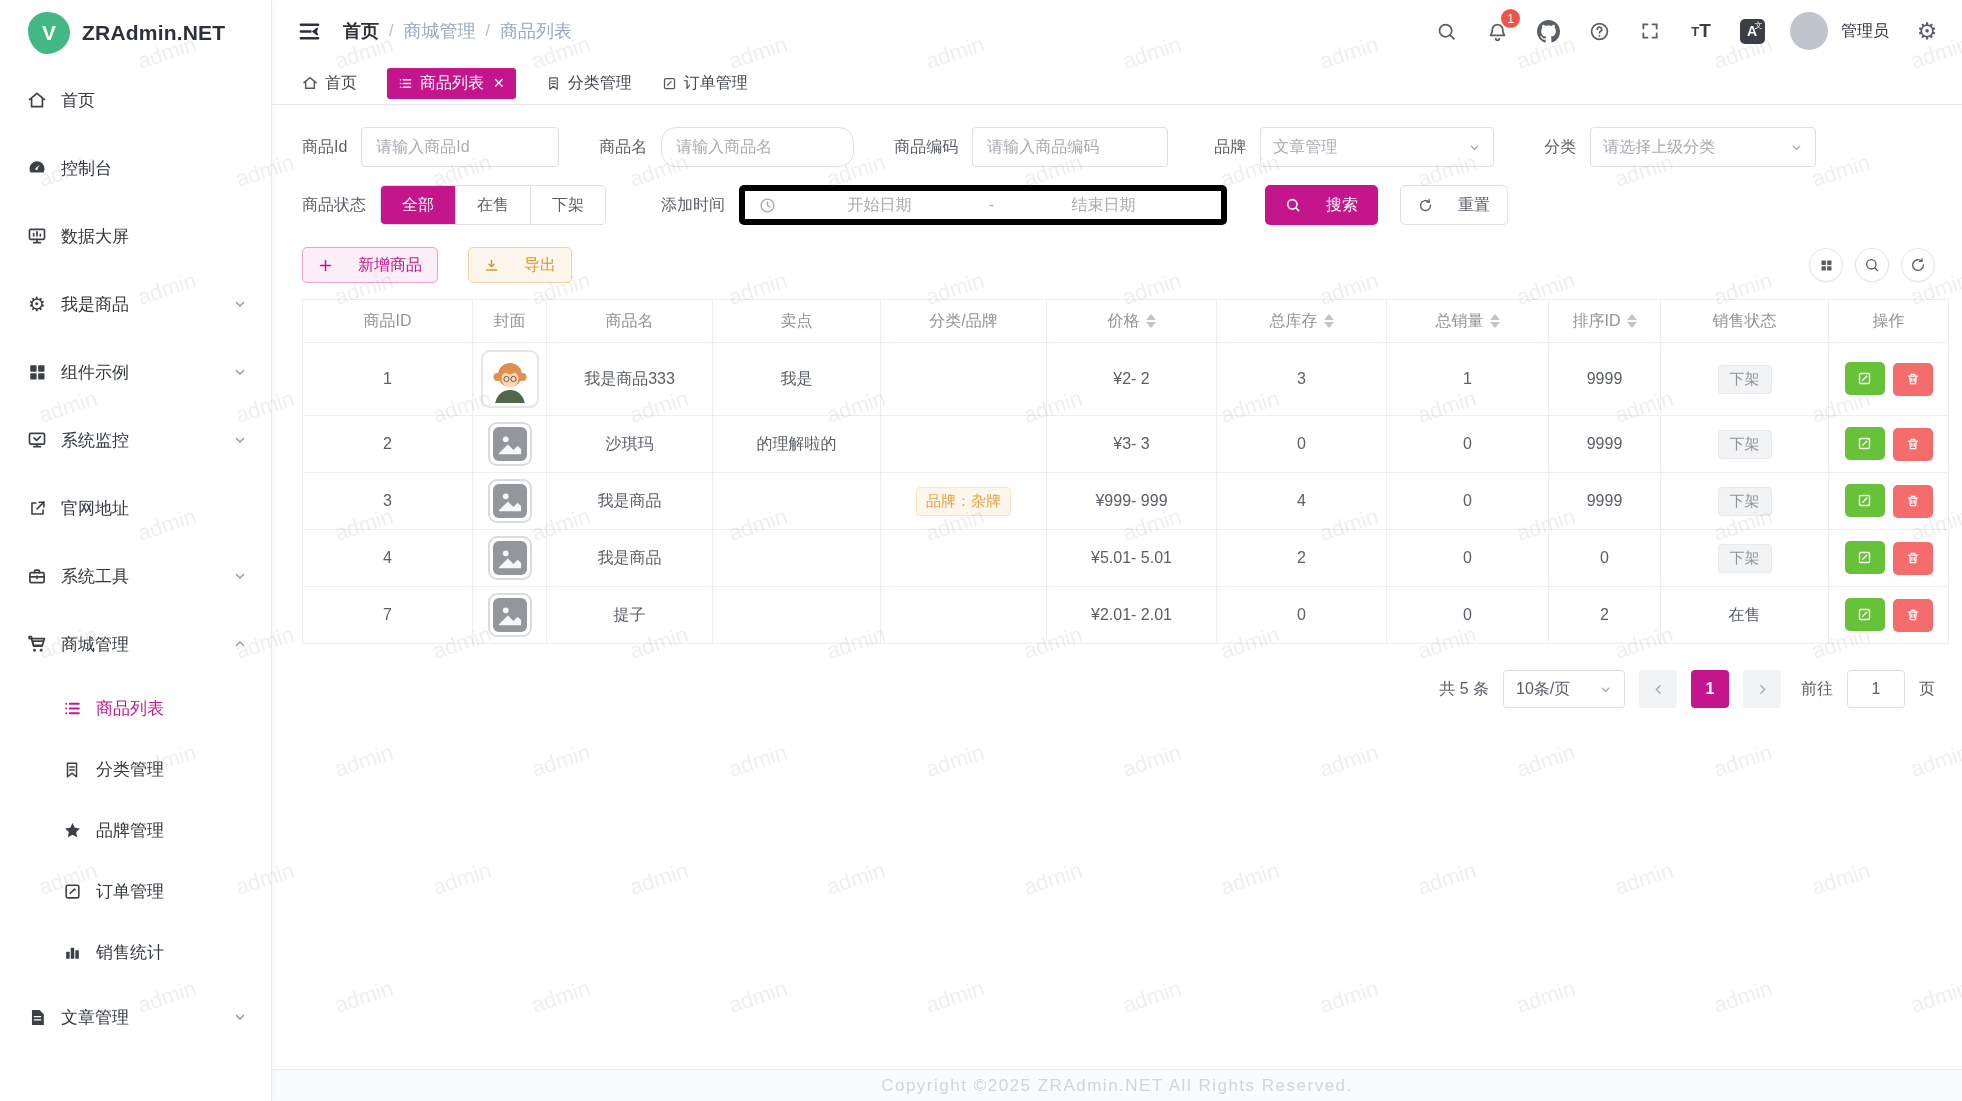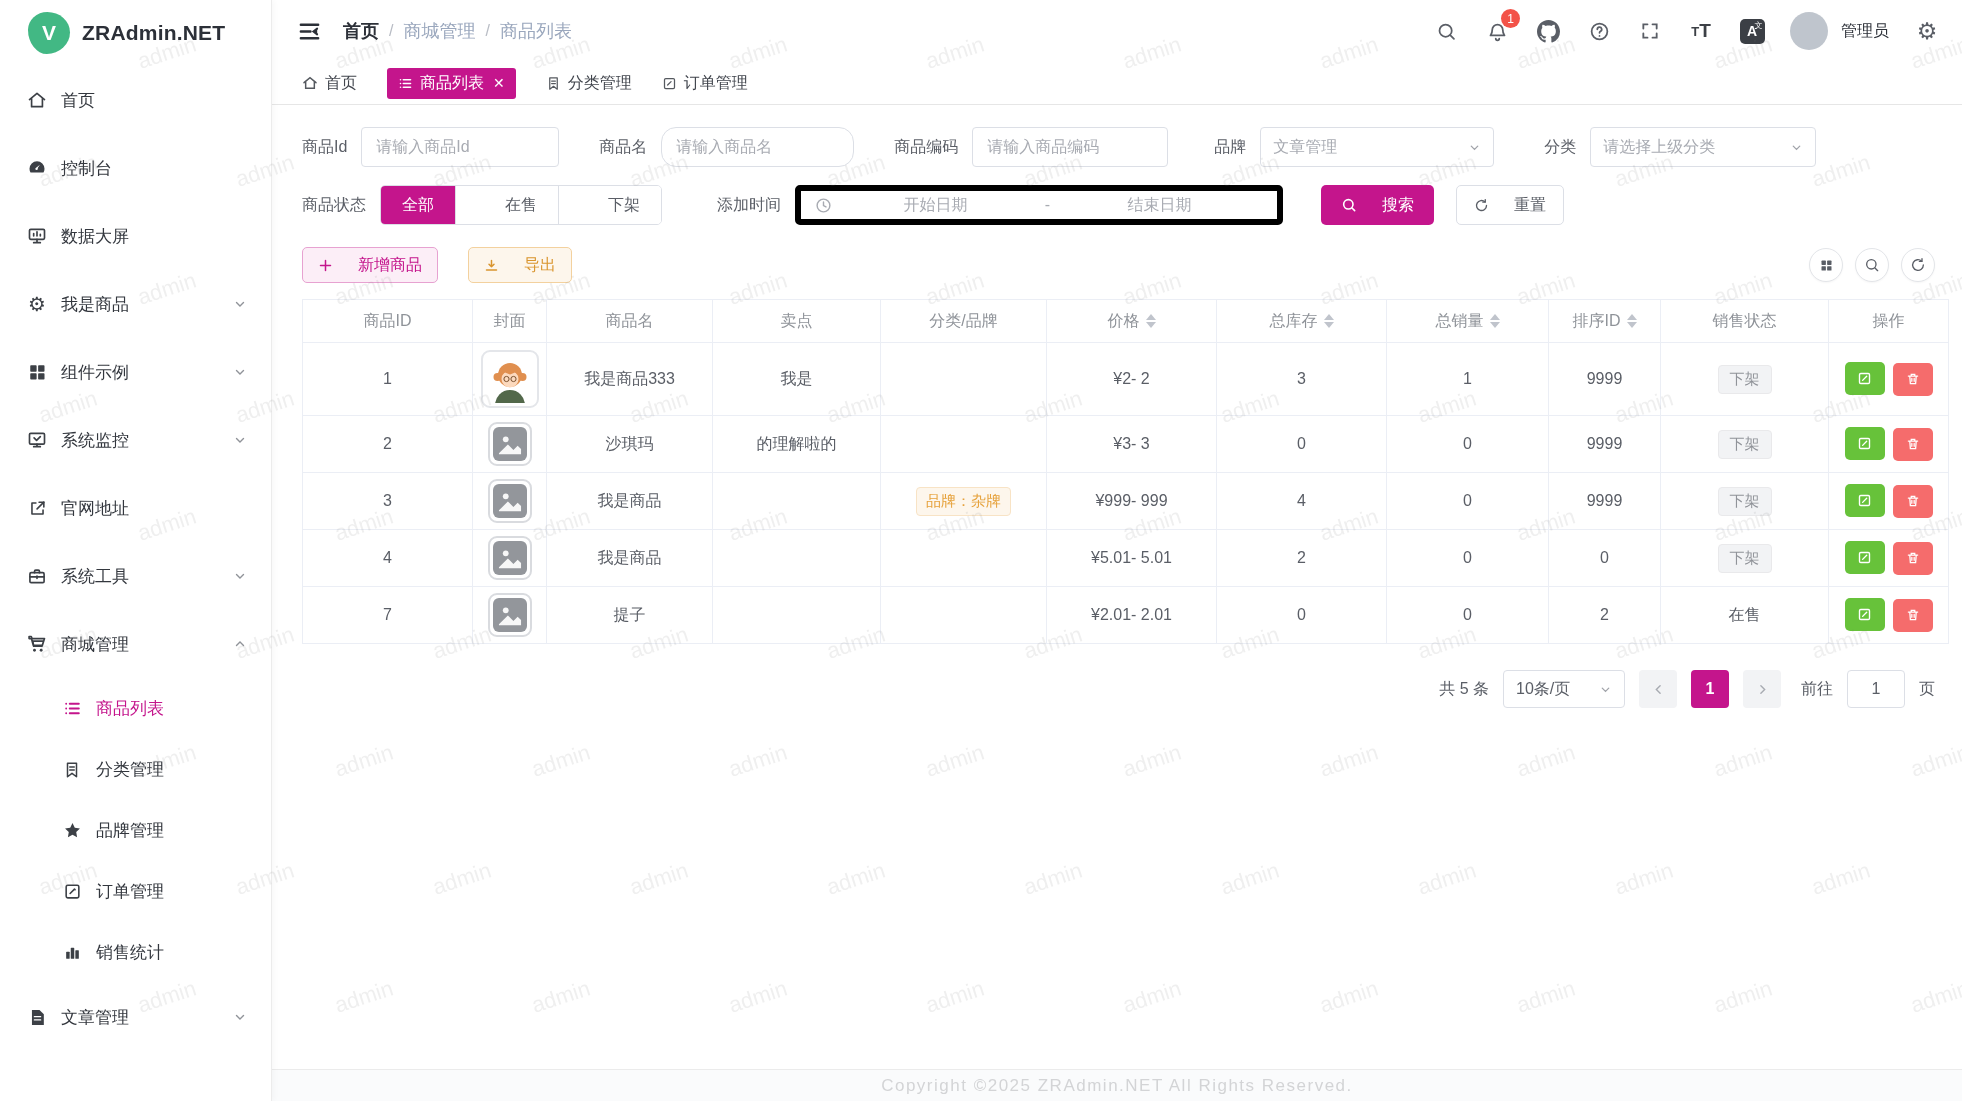--- a/index.html
+++ b/index.html
@@ -51,21 +51,21 @@
 
   
   .frow { display:flex; align-items:center; margin-bottom:18px; }
   .flabel { color:#5a5e66; font-size:16px; margin-right:14px; white-space:nowrap; }
   .finput { height:40px; border:1px solid #dcdfe6; border-radius:4px; padding:0 14px; font-size:16px; color:#303133; outline:none; background:#fff; font-family:inherit; }
   .finput::placeholder { color:#a8abb2; }
   .fselect { height:40px; border:1px solid #dcdfe6; border-radius:4px; padding:0 12px; display:flex; align-items:center; justify-content:space-between; color:#a8abb2; font-size:16px; background:#fff; cursor:pointer; }
   .fselect .caret { color:#a0a3a9; }
   .gap { width:40px; flex:none; }
 
-  .seg { display:flex; border:1px solid #dcdfe6; border-radius:5px; overflow:hidden; height:40px;gap:28px; }
+  .seg { display:flex; border:1px solid #dcdfe6; border-radius:5px; overflow:hidden; height:40px; }
   .seg-btn { padding:0 21px; display:flex; align-items:center; font-size:16px; color:#5a5e66; background:#fff; border-right:1px solid #dcdfe6; cursor:pointer; }
   .seg-btn:last-child { border-right:none; }
   .seg-btn.active { background:#c4158c; color:#fff; }
 
   .daterange { width:488px; height:40px; border:6px solid #000000; border-radius:5px; display:flex; align-items:center; padding:0 14px; color:#a8abb2; }
   .daterange .dph { flex:1; text-align:center; font-size:16px; }
   .daterange .rsep { padding:0 6px; color:#a8abb2; }
 
   .btn { height:40px; border-radius:5px; display:inline-flex; align-items:center; justify-content:center; gap:25px; font-size:16px; cursor:pointer; border:1px solid transparent; }
   .btn-search { background:#c4158c; color:#fff; padding:0 19px; }

